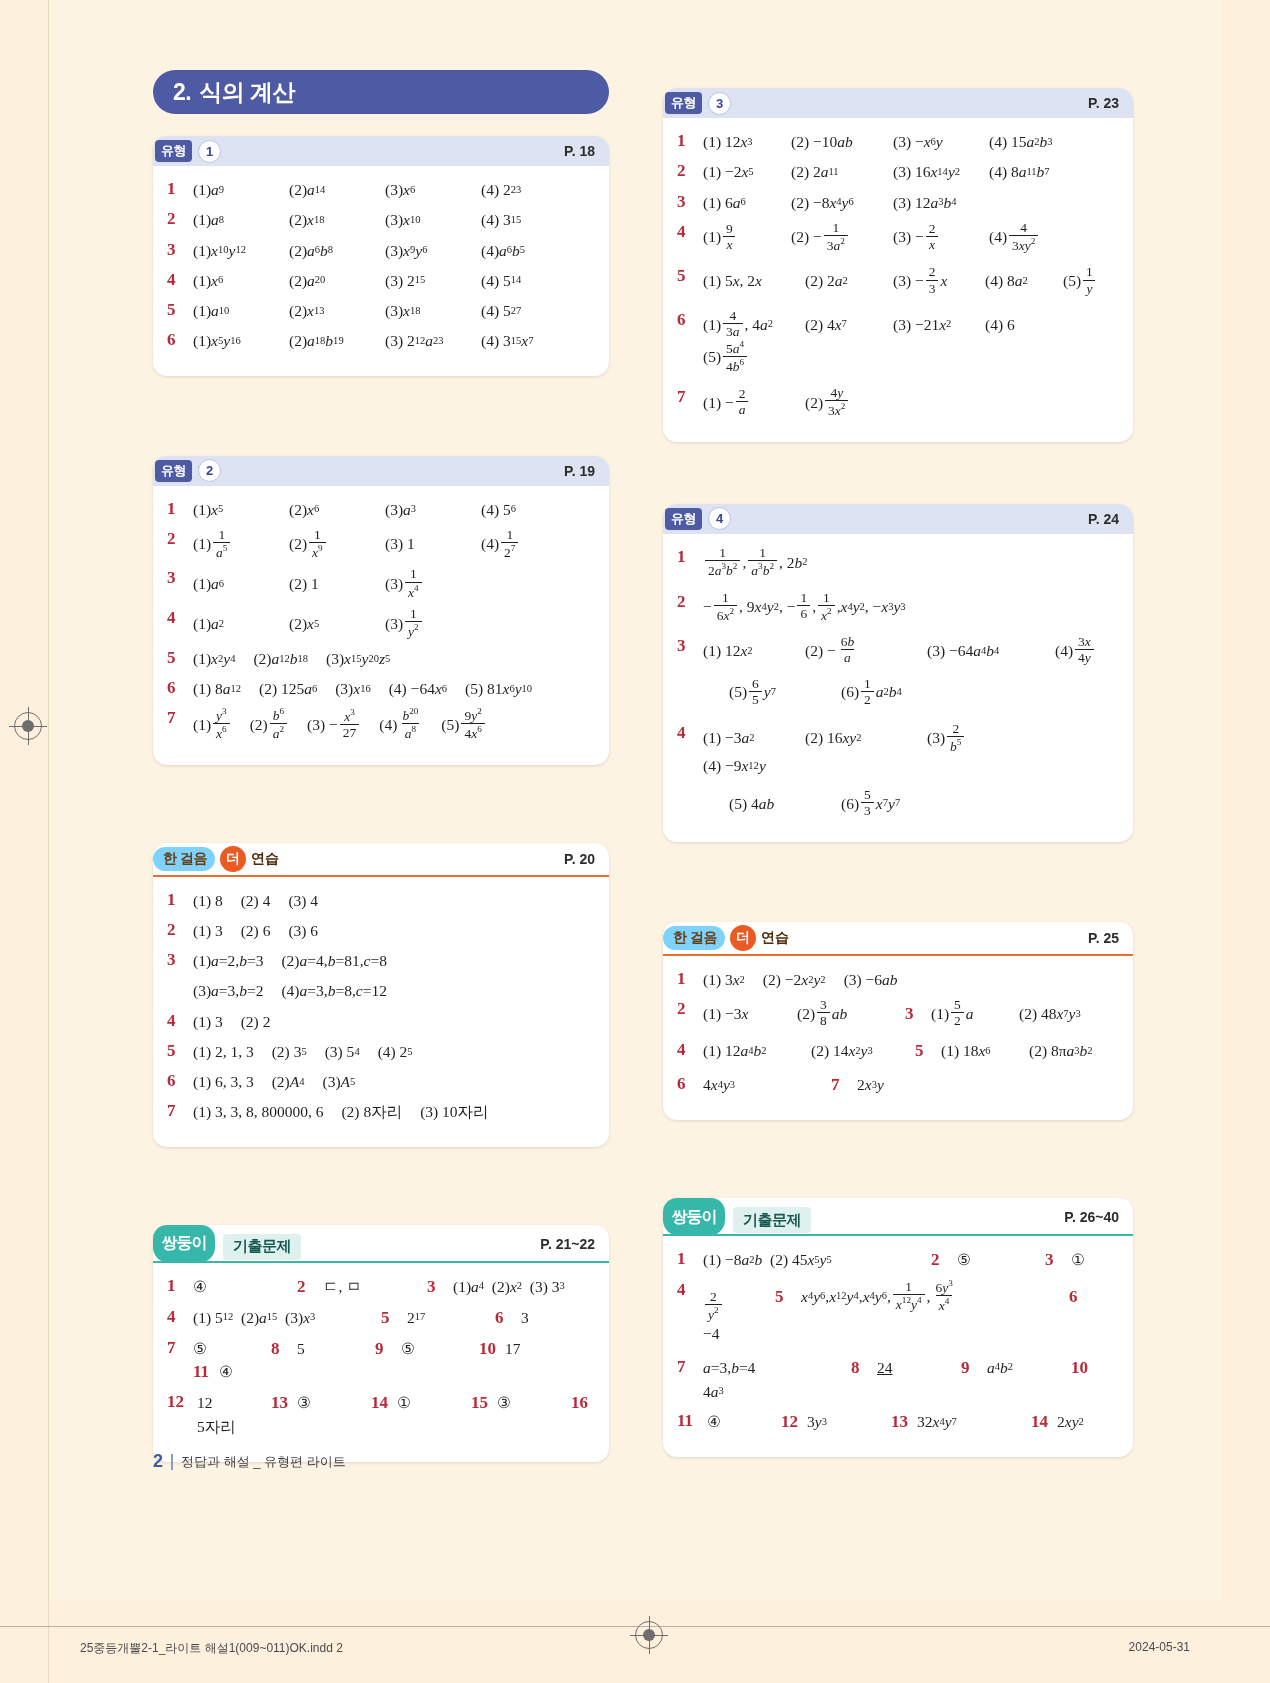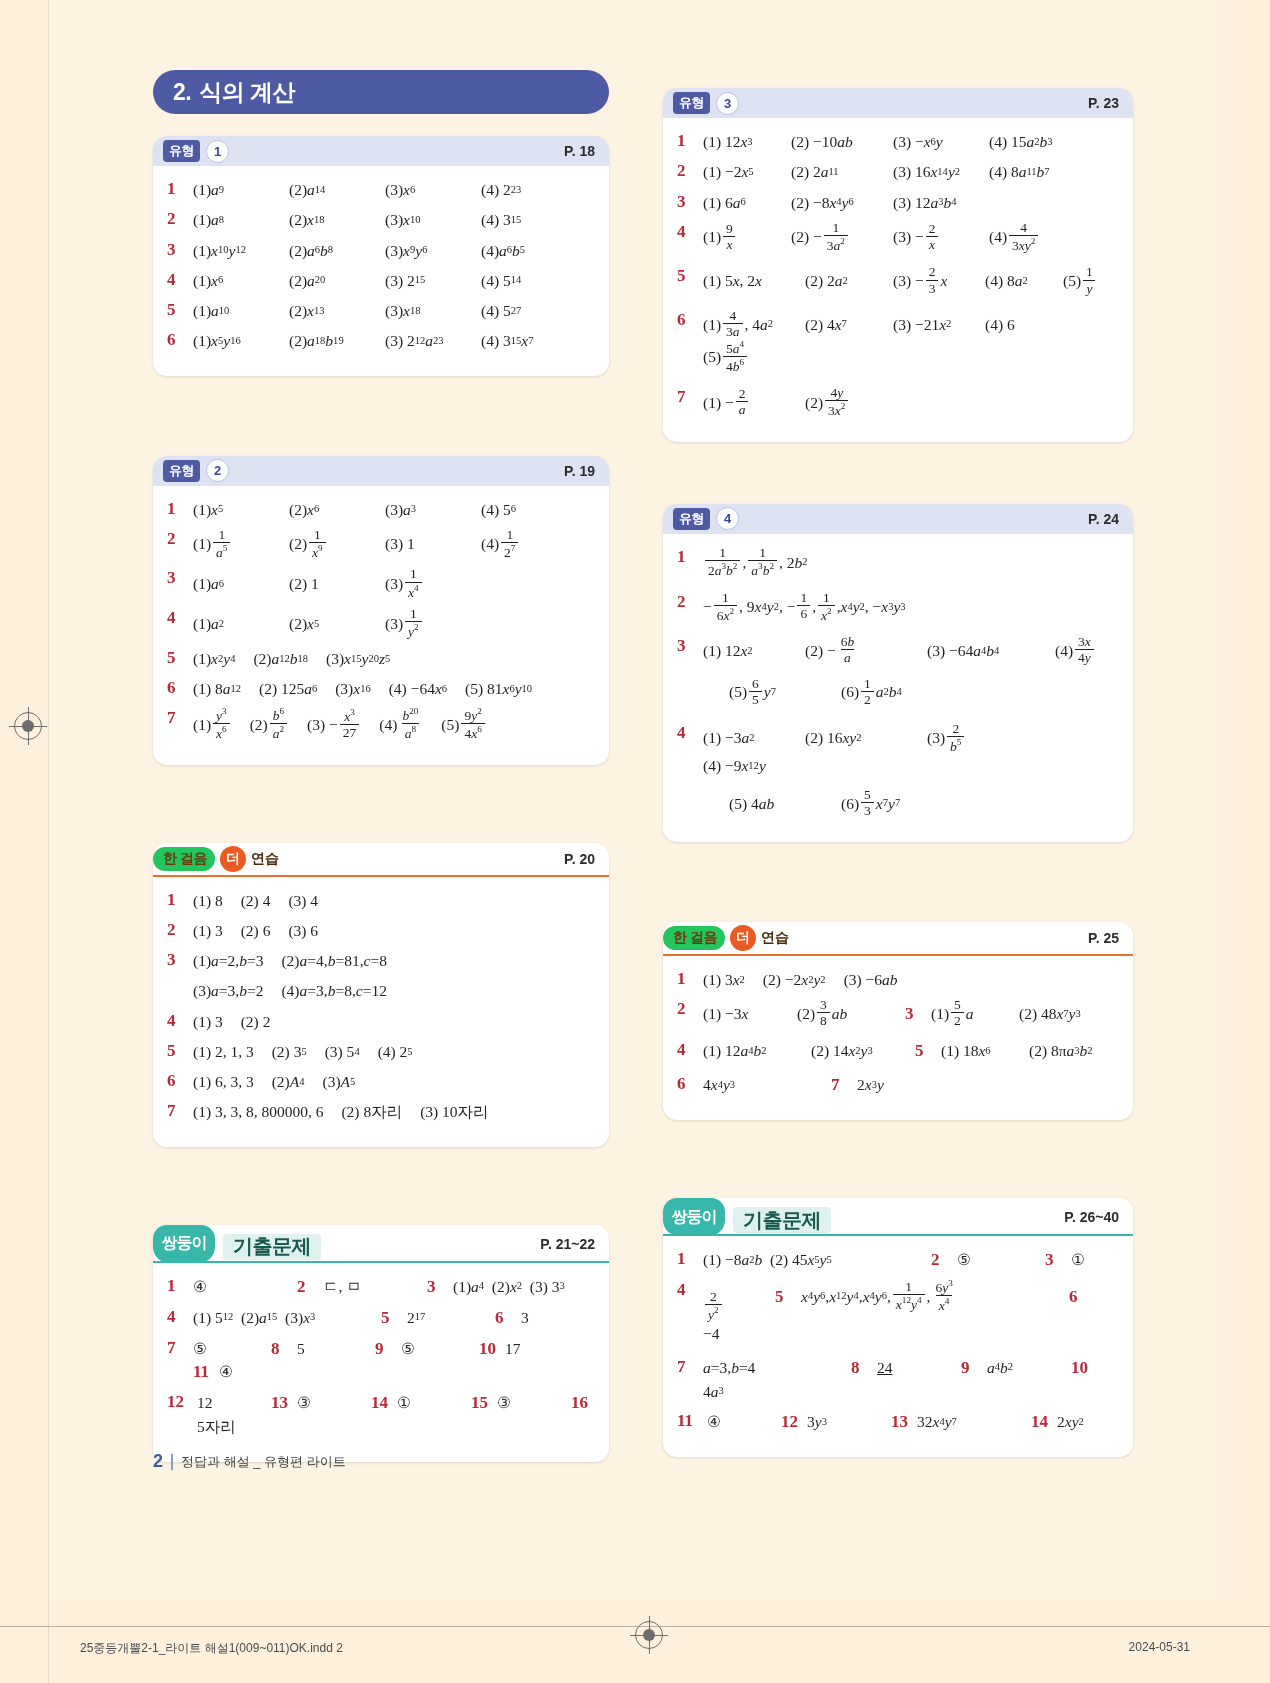--- a/index.html
+++ b/index.html
@@ -76,21 +76,21 @@
     padding:0 0 16px 0;
     box-sizing:border-box;
   }
   .card.wide{width:470px;}
   .card-head{
     height:30px;
     background:#dde3f2;
     border-top-left-radius:14px;
     border-top-right-radius:14px;
     display:flex;align-items:center;
-    padding:0 14px 0 10px;
+    padding:0 14px 0 2px;
     box-sizing:border-box;
     position:relative;
   }
   .tag{
     background:#4f5aa5;color:#fff;
     font-size:13px;font-weight:bold;
     border-radius:4px;
     padding:2px 6px;
     letter-spacing:-0.5px;
   }
@@ -110,21 +110,21 @@
   
   .card-head.orange{
     background:transparent;
     border-bottom:2px solid #e8702a;
     border-radius:0;
     height:34px;
     padding-left:0;
   }
   .pill-orange{
     display:inline-flex;align-items:center;
-    background:#22c55e;border-radius:13px;
+    background:#7dd3fc;border-radius:13px;
     height:24px;padding:0 8px 0 10px;
     font-size:14px;font-weight:bold;color:#6b3b10;
     letter-spacing:-0.5px;
   }
   .circ-orange{
     display:inline-flex;align-items:center;justify-content:center;
     width:26px;height:26px;border-radius:50%;
     background:#ea5b23;color:#fff;font-size:14px;font-weight:bold;
     margin:0 5px;
   }
@@ -137,21 +137,21 @@
   .blob-teal{
     display:inline-flex;align-items:center;justify-content:center;
     width:62px;height:38px;border-radius:14px 14px 16px 16px;
     background:#37b7a9;color:#fff;font-size:16px;font-weight:bold;
     letter-spacing:-1px;
   }
   .teal-label{
     display:inline-flex;align-items:center;
     height:26px;background:#dff1ef;border-radius:4px;
     padding:0 10px;margin-left:8px;margin-bottom:3px;
-    font-size:20px;font-weight:bold;color:#18594f;letter-spacing:-0.5px;
+    font-size:15px;font-weight:bold;color:#18594f;letter-spacing:-0.5px;
   }
   .teal-rule{
     position:absolute;left:0;right:0;bottom:0;height:2px;background:#37b7a9;
   }
 
   
   .rows{padding:12px 12px 0 14px;}
   .row{
     display:flex;align-items:flex-start;
     margin-bottom:7px;

